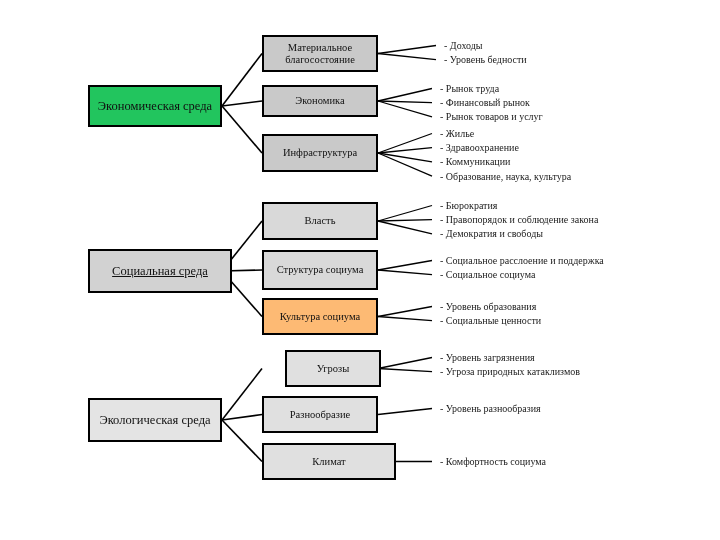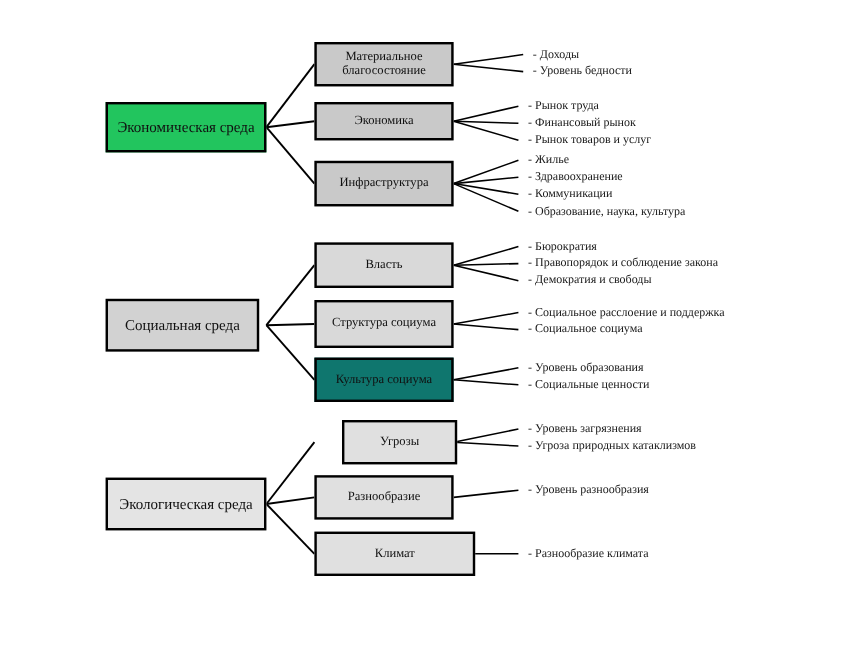--- a/index.html
+++ b/index.html
@@ -82,39 +82,39 @@
       </div>
       <div class="node child" style="left: 262px; top: 134px; width: 116px; height: 38px; background: rgb(201, 201, 201);">
         <span class="lbl">Инфраструктура</span>
       </div>
       <div class="leaflist" style="left: 440px; top: 127px;">
         <div>- Жилье</div>
         <div>- Здравоохранение</div>
         <div>- Коммуникации</div>
         <div>- Образование, наука, культура</div>
       </div>
-      <div class="node root" style="left: 88px; top: 249px; width: 128px; height: 44px; background: rgb(210, 210, 210);">
+      <div class="node root" style="left: 88px; top: 249px; width: 144px; height: 44px; background: rgb(210, 210, 210); text-decoration: underline;">
         <span class="lbl">Социальная среда</span>
       </div>
       <div class="node child" style="left: 262px; top: 202px; width: 116px; height: 38px; background: rgb(217, 217, 217);">
         <span class="lbl">Власть</span>
       </div>
       <div class="leaflist" style="left: 440px; top: 199px;">
         <div>- Бюрократия</div>
         <div>- Правопорядок и соблюдение закона</div>
         <div>- Демократия и свободы</div>
       </div>
       <div class="node child" style="left: 262px; top: 250px; width: 116px; height: 40px; background: rgb(217, 217, 217);">
         <span class="lbl">Структура социума</span>
       </div>
       <div class="leaflist" style="left: 440px; top: 254px;">
         <div>- Социальное расслоение и поддержка</div>
         <div>- Социальное социума</div>
       </div>
-      <div class="node child" style="left: 262px; top: 298px; width: 116px; height: 37px; background: #0f766e;">
+      <div class="node child" style="left: 262px; top: 298px; width: 116px; height: 37px; background: #fdba74;">
         <span class="lbl">Культура социума</span>
       </div>
       <div class="leaflist" style="left: 440px; top: 300px;">
         <div>- Уровень образования</div>
         <div>- Социальные ценности</div>
       </div>
       <div class="node root" style="left: 88px; top: 398px; width: 134px; height: 44px; background: rgb(228, 228, 228);">
         <span class="lbl">Экологическая среда</span>
       </div>
       <div class="node child" style="left: 262px; top: 350px; width: 96px; height: 37px; background: rgb(224, 224, 224); margin-left: 23px;">
@@ -127,16 +127,16 @@
       <div class="node child" style="left: 262px; top: 396px; width: 116px; height: 37px; background: rgb(224, 224, 224);">
         <span class="lbl">Разнообразие</span>
       </div>
       <div class="leaflist" style="left: 440px; top: 402px;">
         <div>- Уровень разнообразия</div>
       </div>
       <div class="node child" style="left: 262px; top: 443px; width: 134px; height: 37px; background: rgb(224, 224, 224);">
         <span class="lbl">Климат</span>
       </div>
       <div class="leaflist" style="left: 440px; top: 455px;">
-        <div>- Разнообразие климата</div>
+        <div>- Комфортность социума</div>
       </div>
     </div>
 </div>
 
 </body></html>

